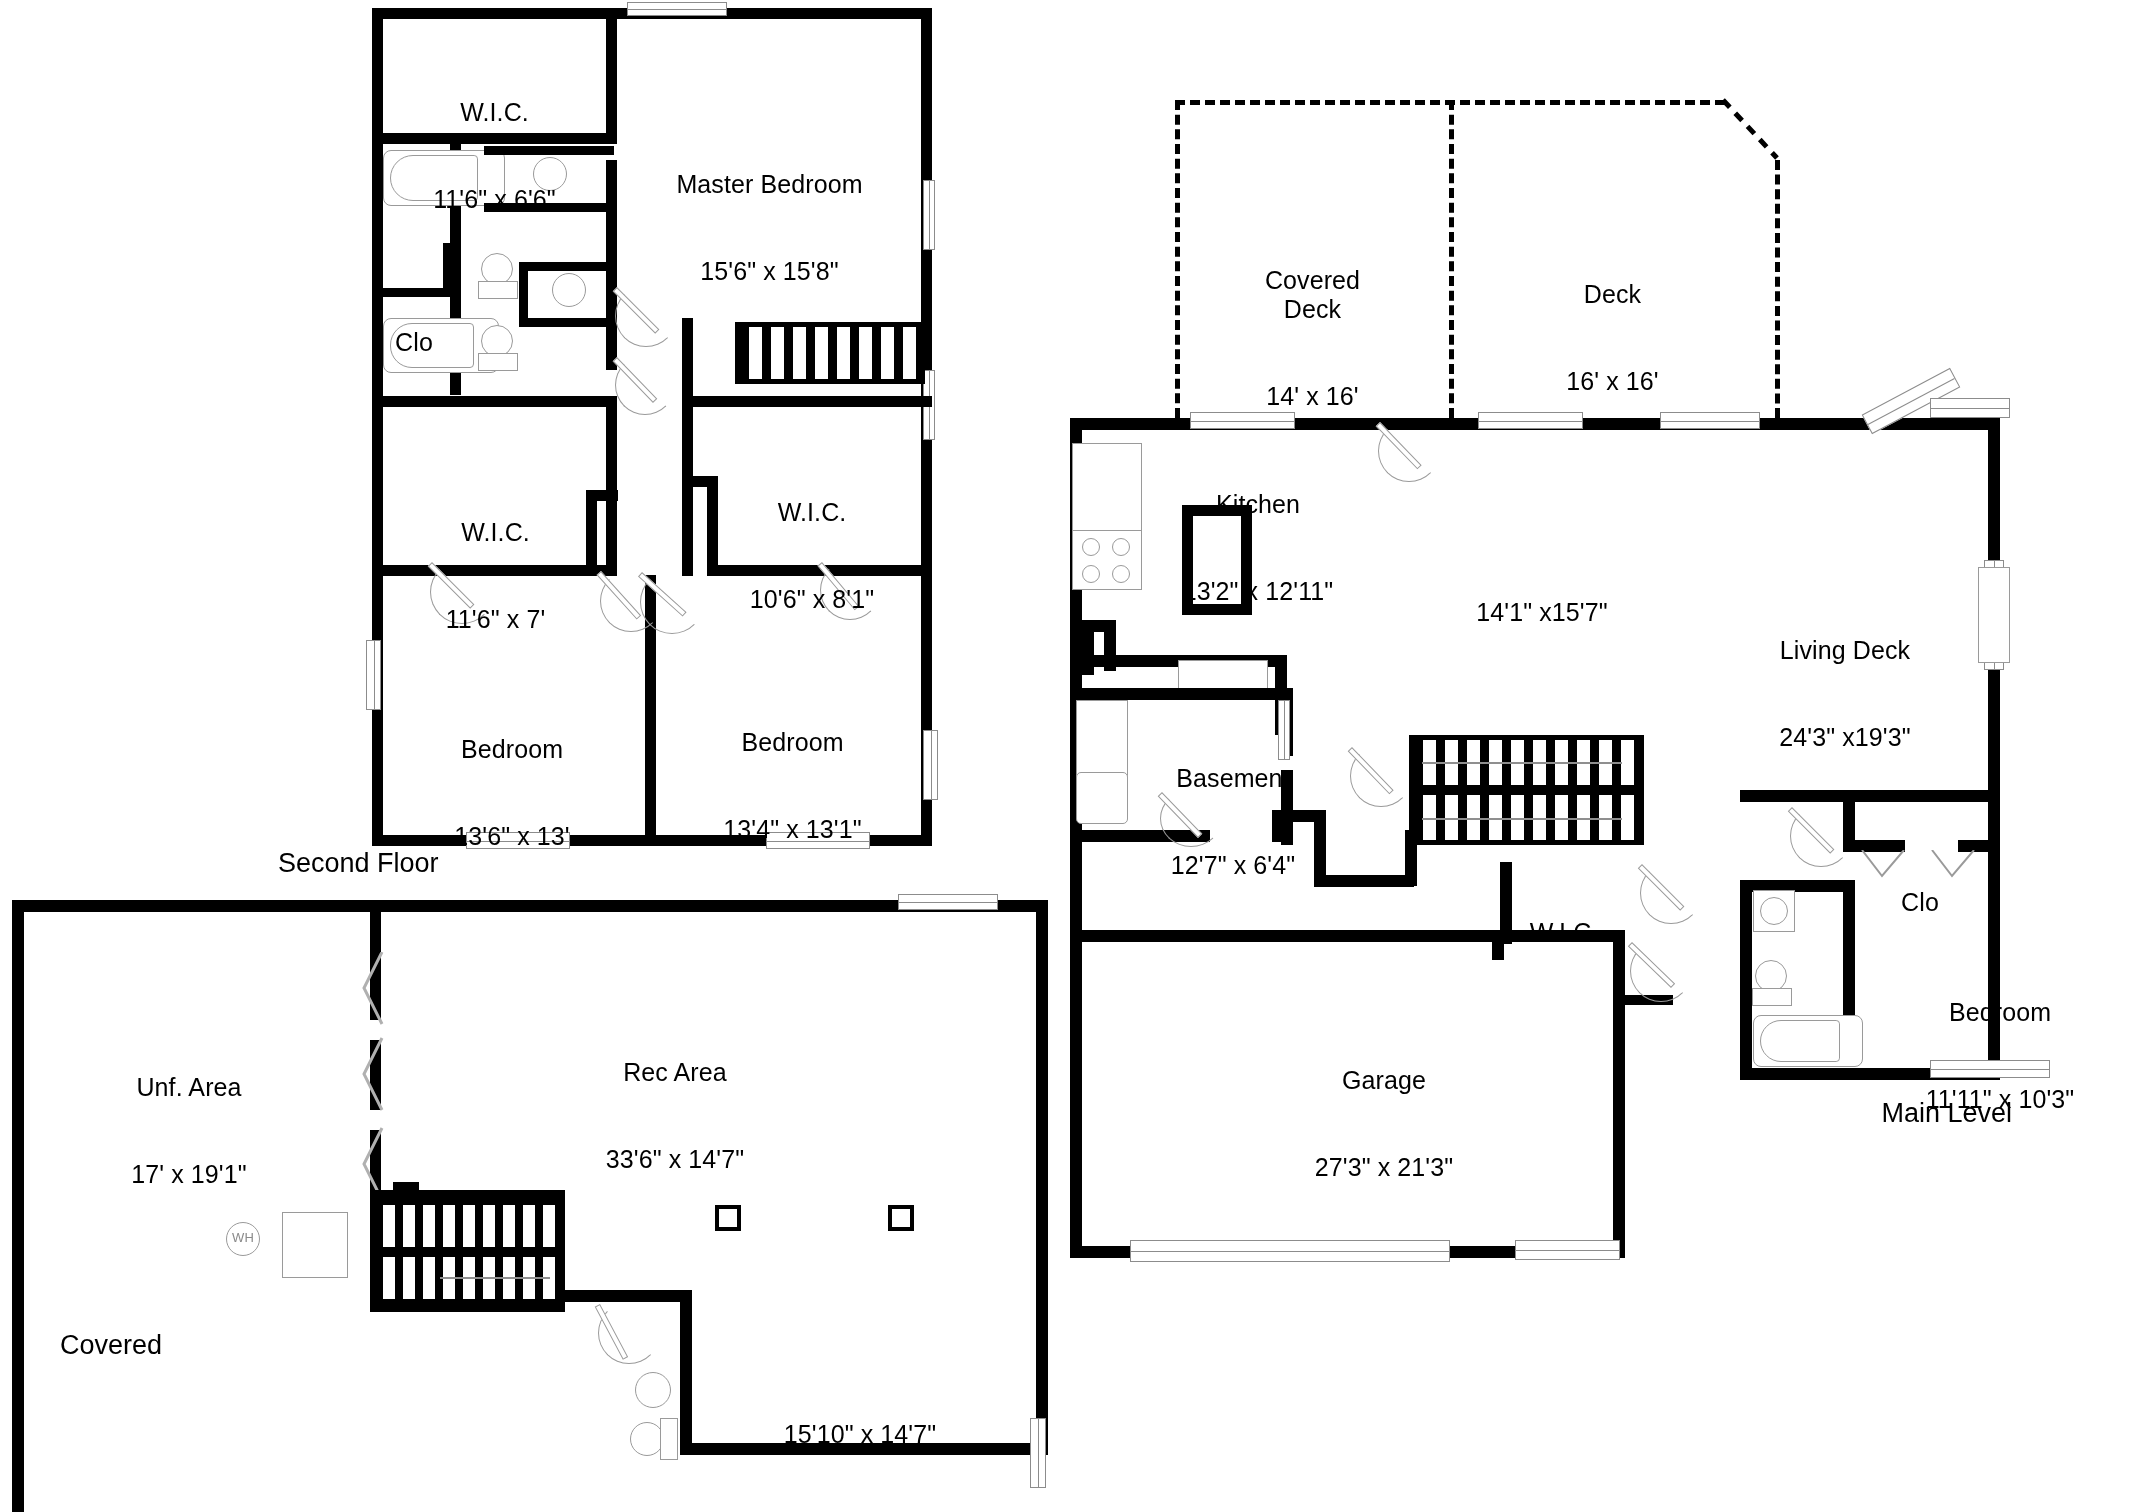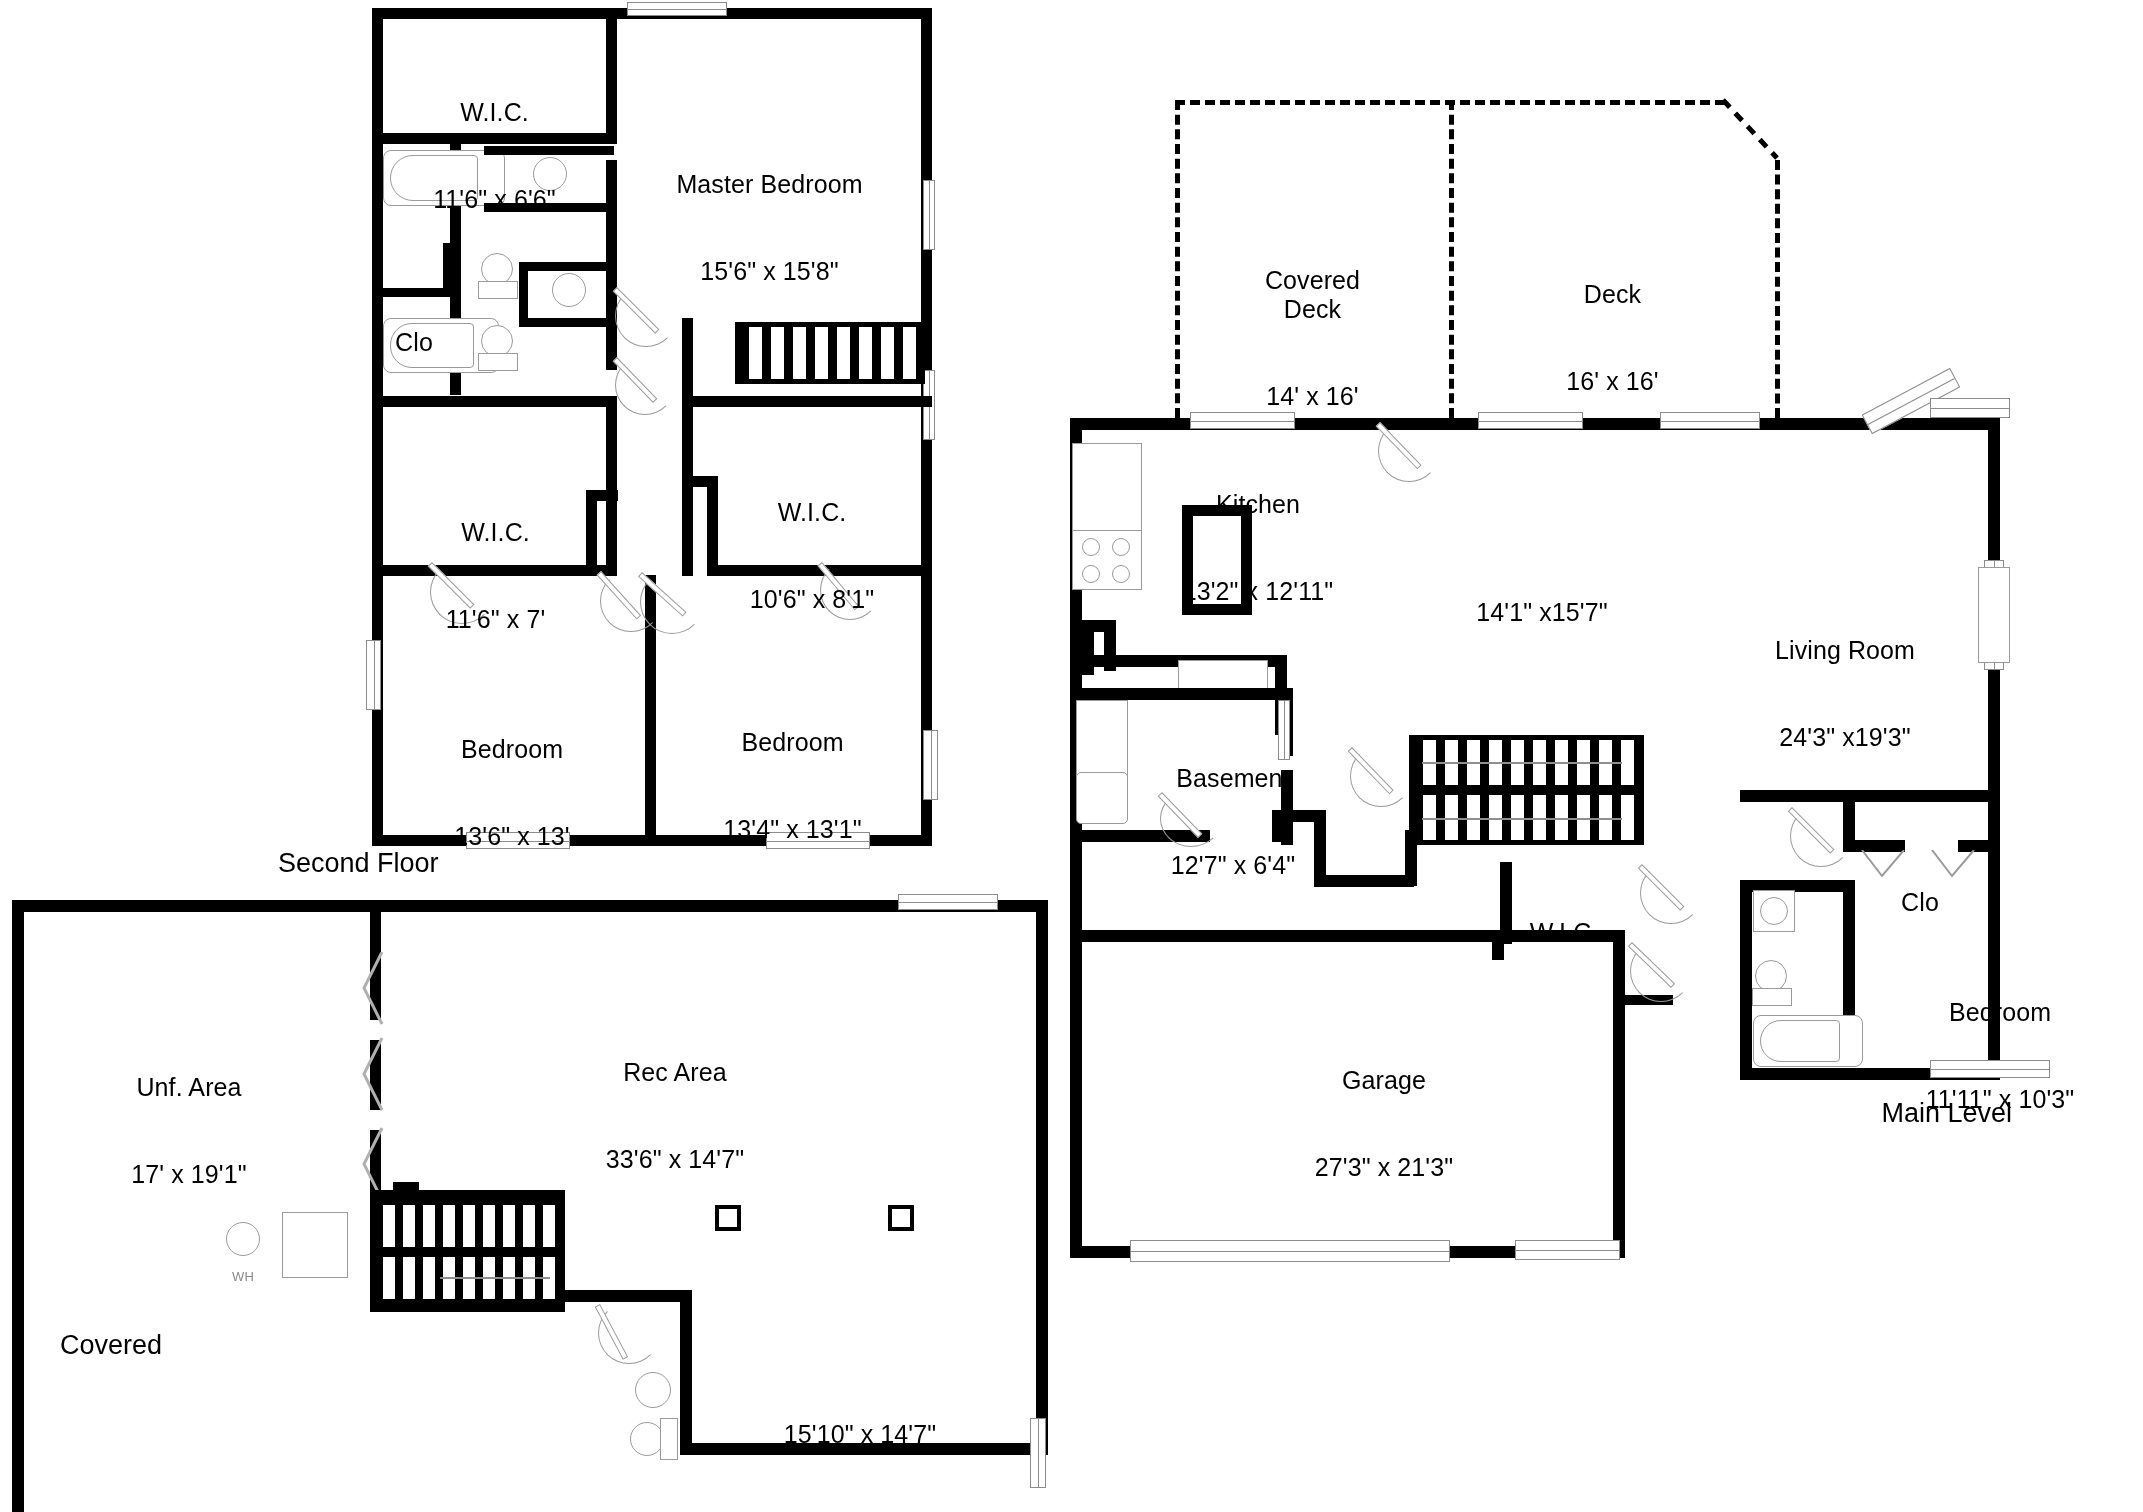--- a/index.html
+++ b/index.html
@@ -263,21 +263,21 @@
       <div>16' x 16'</div>
     </div>
     <div class="lbl" style="left:1098px;top:432px;width:320px;text-align:center;">
       <div>Kitchen</div>
       <div>13'2" x 12'11"</div>
     </div>
     <div class="lbl" style="left:1392px;top:540px;width:300px;">
       <div>14'1" x15'7"</div>
     </div>
     <div class="lbl" style="left:1700px;top:578px;width:290px;">
-      <div>Living Room</div>
+      <div>Living Deck</div>
       <div>24'3" x19'3"</div>
     </div>
     <div class="lbl" style="left:1102px;top:706px;width:262px;">
       <div>Basement</div>
       <div>12'7" x 6'4"</div>
     </div>
     <div class="lbl" style="left:1500px;top:860px;width:128px;">
       <div>W.I.C.</div>
     </div>
     <div class="lbl" style="left:1240px;top:1008px;width:288px;">
@@ -325,21 +325,21 @@
     <div class="arrowline" style="left:440px;top:1277px;width:110px;"></div>
     <div class="w" style="left:393px;top:1182px;width:26px;height:22px;"></div>
 
     <div class="fx-r" style="left:635px;top:1372px;width:36px;height:36px;"></div>
     <div class="fx-r" style="left:630px;top:1422px;width:34px;height:34px;"></div>
     <div class="fx" style="left:660px;top:1418px;width:18px;height:42px;"></div>
     <div class="arc" style="left:598px;top:1302px;width:60px;height:60px;"></div>
     <div class="leaf" style="left:600px;top:1304px;width:58px;height:4px;transform:rotate(62deg);"></div>
 
     <div class="fx-r" style="left:226px;top:1222px;width:34px;height:34px;"></div>
-    <div class="lbl" style="left:226px;top:1230px;width:34px;font-size:13px;color:#8a8a8a;margin-top:39px;">WH</div>
+    <div class="lbl" style="left:226px;top:1230px;width:34px;font-size:13px;color:#8a8a8a;">WH</div>
     <div class="fx" style="left:282px;top:1212px;width:66px;height:66px;"></div>
 
     <div class="fx" style="left:715px;top:1205px;width:26px;height:26px;border-color:#000;border-width:4px;"></div>
     <div class="fx" style="left:888px;top:1205px;width:26px;height:26px;border-color:#000;border-width:4px;"></div>
 
     <div class="win" style="left:898px;top:894px;width:100px;height:16px;"></div>
     <div class="winv" style="left:1030px;top:1418px;width:16px;height:70px;"></div>
 
     <div class="lbl" style="left:50px;top:1015px;width:278px;">
       <div>Unf. Area</div>

